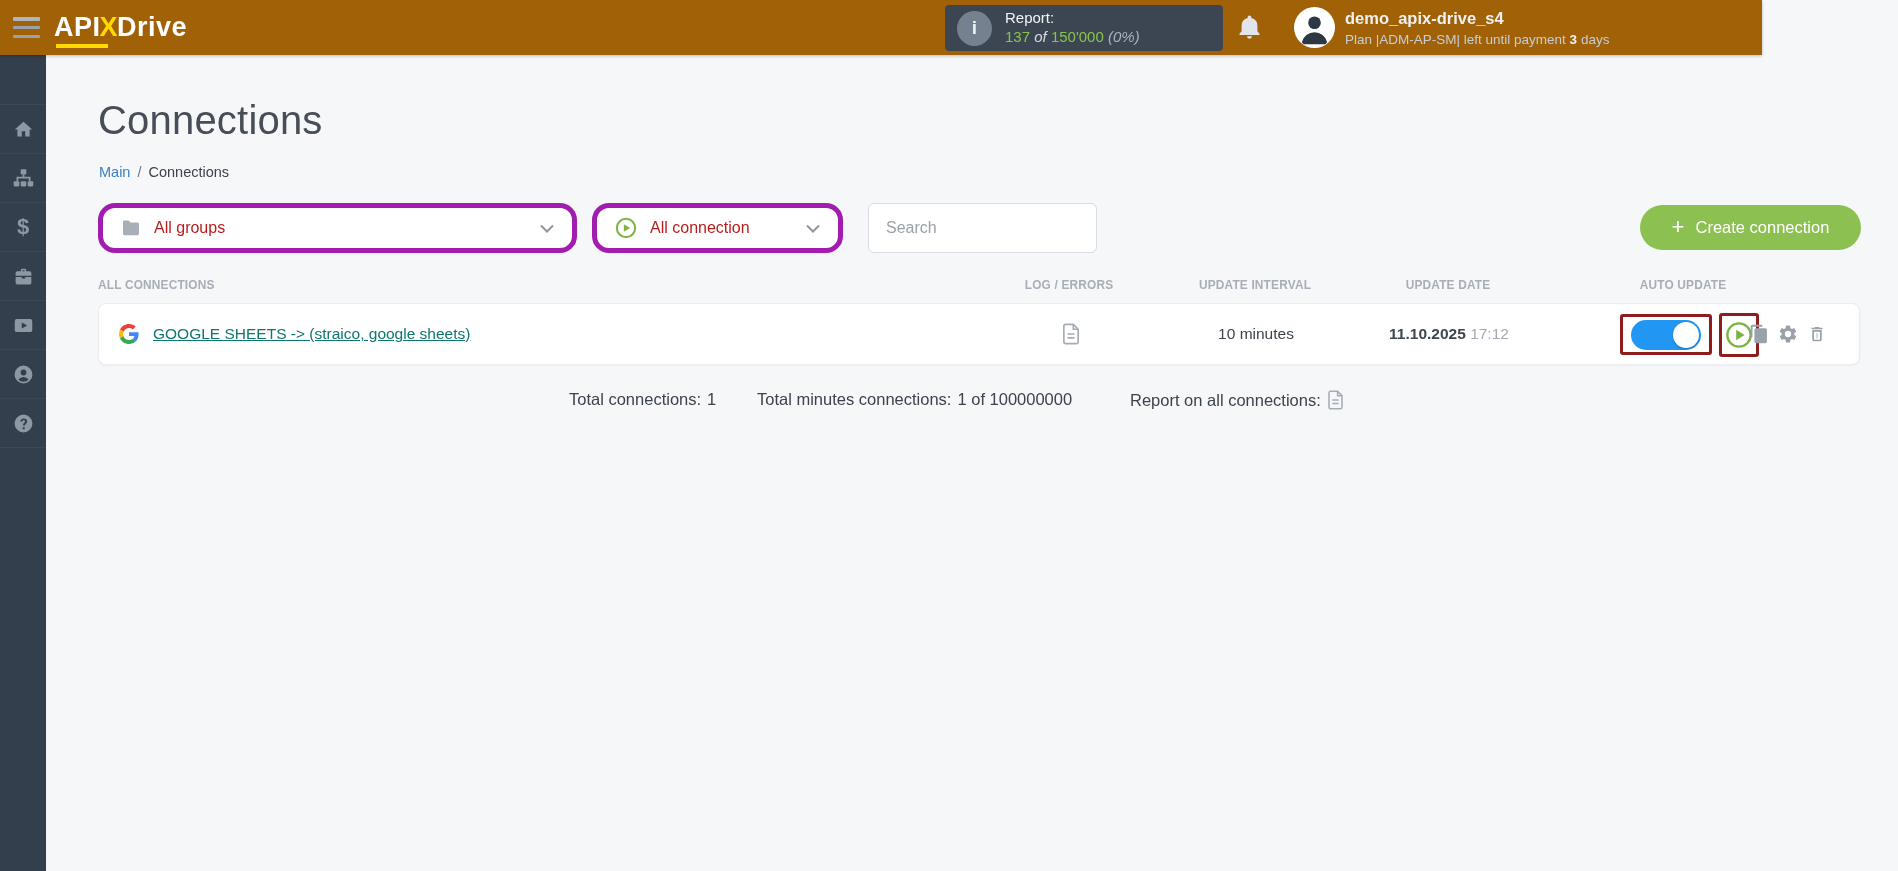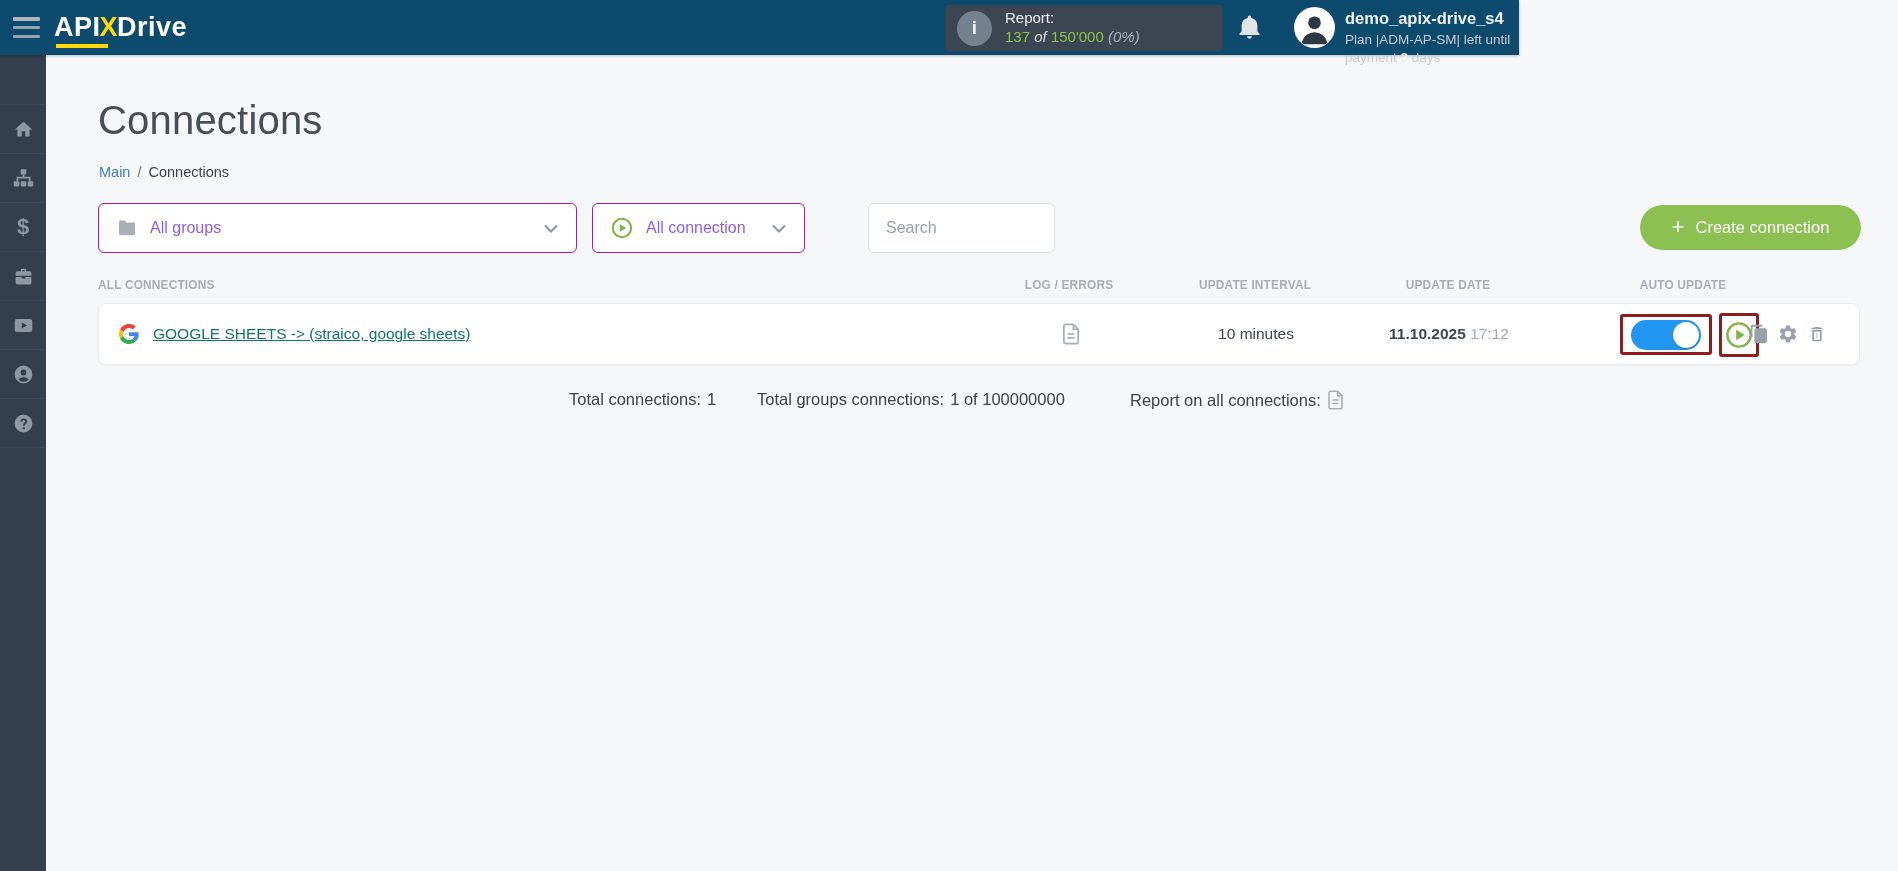--- a/index.html
+++ b/index.html
@@ -1,21 +1,21 @@
 <!DOCTYPE html>
 <html><head>
 <meta charset="utf-8">
 <style>
   * { margin:0; padding:0; box-sizing:border-box; }
   body { background:#e9ebee; font-family:"Liberation Sans", sans-serif; }
   .screen { position:relative; width:1898px; height:871px; background:#f6f7f9; overflow:hidden; }
   .clickable { cursor:pointer; }
 
   
-  .topbar { position:absolute; left:0; top:0; width:1519px; height:55px; background:#0c4a6e; box-shadow:0 1px 3px rgba(0,0,0,.25); z-index:5; }
+  .topbar { position:absolute; left:0; top:0; width:1762px; height:55px; background:#a16207; box-shadow:0 1px 3px rgba(0,0,0,.25); z-index:5; }
   .hamburger { position:absolute; left:13px; top:17px; width:27px; height:21px; display:flex; flex-direction:column; justify-content:space-between; }
   .hamburger span { display:block; height:3.5px; border-radius:1px; background:#99a1ab; }
   .hamburger span:first-child { background:#aeb5bd; }
 
   .logo { position:absolute; left:54px; top:10px; font-size:27px; font-weight:700; letter-spacing:.5px; line-height:34px; }
   .logo .l-api { color:#ffffff; }
   .logo .l-x { color:#ffd900; margin:0 -1px; }
   .logo .l-drive { color:#ffffff; }
   .logo .l-underline { position:absolute; left:2px; top:34px; width:52px; height:4px; background:#ffd900; }
 
@@ -42,29 +42,29 @@
   .side-item { height:49px; display:flex; align-items:center; justify-content:center; border-bottom:1px solid #3c4854; color:#8e98a4; }
   .side-item svg { width:21px; height:21px; }
   .side-item .glyph { font-size:22px; font-weight:700; line-height:1; }
 
   
   .page-title { position:absolute; left:98px; top:98px; font-size:40px; color:#474e58; letter-spacing:.2px; }
   .breadcrumb { position:absolute; left:99px; top:164px; font-size:14.5px; color:#3c434c; }
   .breadcrumb .bc-main { color:#3e7fc1; }
   .breadcrumb .bc-sep { color:#6e757e; margin:0 7px; }
 
-  .dropdown { position:absolute; top:203px; height:50px; background:#fff; border:1px solid #a21caf; border-radius:6px; display:flex; align-items:center; padding:0 18px; font-size:16px; color:#8b5cf6; }
+  .dropdown { position:absolute; top:203px; height:50px; background:#fff; border:5px solid #a21caf; border-radius:17px; display:flex; align-items:center; padding:0 18px; font-size:16px; color:#b91c1c; }
   .dd-groups { left:98px; width:479px; }
-  .dd-conn { left:592px; width:213px; }
+  .dd-conn { left:592px; width:251px; }
   .dropdown .dd-label { margin-left:13px; flex:1; }
   .chev { width:14px; height:9px; color:#8d959f; flex:0 0 auto; }
   .folder-ic { width:20px; height:16px; color:#a9afb8; }
   .playc-ic { width:22px; height:22px; }
 
-  .search-input { position:absolute; left:868px; top:203px; width:187px; height:50px; background:#fff; border:1px solid #d8dce1; border-radius:6px; padding:0 17px; font-size:16px; color:#3c434c; font-family:"Liberation Sans", sans-serif; outline:none; }
+  .search-input { position:absolute; left:868px; top:203px; width:229px; height:50px; background:#fff; border:1px solid #d8dce1; border-radius:6px; padding:0 17px; font-size:16px; color:#3c434c; font-family:"Liberation Sans", sans-serif; outline:none; }
   .search-input::placeholder { color:#9aa1aa; }
 
   .create-btn { position:absolute; left:1640px; top:205px; width:221px; height:45px; border:none; border-radius:23px; background:#8cc152; color:#fff; font-size:16.5px; font-family:"Liberation Sans", sans-serif; display:flex; align-items:center; justify-content:center; gap:11px; }
   .create-btn .plus { font-size:22px; font-weight:400; line-height:1; margin-top:-2px; }
 
   .col-head { position:absolute; top:277px; font-size:13.5px; font-weight:700; color:#a7aeb8; letter-spacing:.2px; white-space:nowrap; }
   .col-left { transform:scaleX(.88); transform-origin:left center; }
   .col-center { transform:translateX(-50%) scaleX(.88); }
 
   .row-card { position:absolute; left:98px; top:303px; width:1762px; height:62px; background:#fff; border:1px solid #ebedf0; border-radius:8px; box-shadow:0 1px 2px rgba(40,50,60,.05); }
@@ -277,21 +277,21 @@
     <svg class="ccenter row-action ra-trash clickable" viewBox="0 0 24 24" fill="currentColor">
         <path d="M6 19a2 2 0 0 0 2 2h8a2 2 0 0 0 2-2V7H6v12zM8.2 9h7.6v10.2H8.2V9zm3.3 1.8h1v6.6h-1v-6.6zM15.5 4l-1-1h-5l-1 1H5v2h14V4h-3.5z"></path>
       </svg>
   </div>
 
   <div class="summary-item s1">
     <span>Total connections:</span>
       <span>1</span>
   </div>
   <div class="summary-item s2">
-    <span>Total groups connections:</span>
+    <span>Total minutes connections:</span>
       <span>1 of 100000000</span>
   </div>
   <div class="summary-item s3">
     <span>Report on all connections:</span>
     <svg class="doc-ic clickable" style="width:17px;height:20px;" viewBox="0 0 20 24" fill="none" stroke="#a5acb5" stroke-width="1.8">
         <path d="M12.5 1.5H4A1.8 1.8 0 0 0 2.2 3.3v17.4A1.8 1.8 0 0 0 4 22.5h12a1.8 1.8 0 0 0 1.8-1.8V6.8z"></path>
         <path d="M12.5 1.5v5.3h5.3"></path>
         <path d="M6.2 12h7.6M6.2 16.2h7.6"></path>
       </svg>
   </div>

